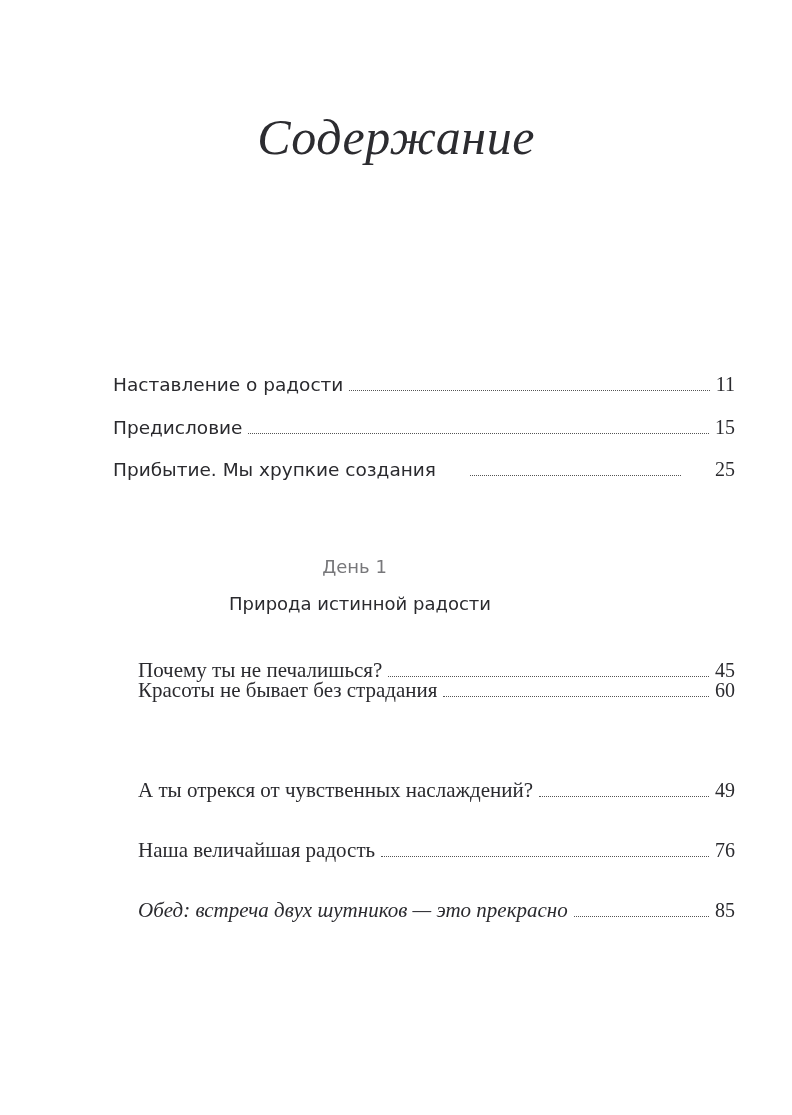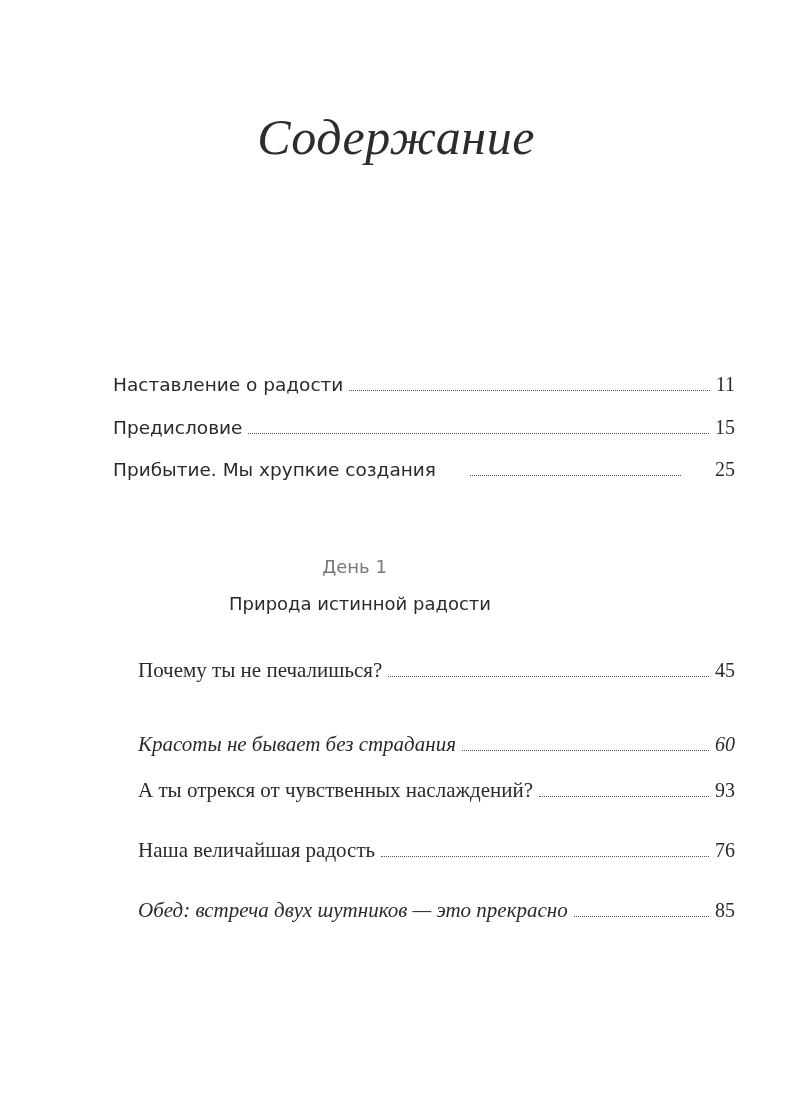--- a/index.html
+++ b/index.html
@@ -108,29 +108,29 @@
 </div>
 
 <div class="section-day">День 1</div>
 <div class="section-title">Природа истинной радости</div>
 
 <div class="toc-row toc-sub" style="top:658px;">
   <span class="toc-label">Почему ты не печалишься?</span>
   <span class="leader"></span>
   <span class="toc-page">45</span>
 </div>
-<div class="toc-row toc-sub" style="top:732px;font-style:italic;">
+<div class="toc-row toc-sub" style="top:678px;">
   <span class="toc-label">Красоты не бывает без страдания</span>
   <span class="leader"></span>
   <span class="toc-page">60</span>
 </div>
 <div class="toc-row toc-sub" style="top:778px;">
   <span class="toc-label">А ты отрекся от чувственных наслаждений?</span>
   <span class="leader"></span>
-  <span class="toc-page">93</span>
+  <span class="toc-page">49</span>
 </div>
 <div class="toc-row toc-sub" style="top:838px;">
   <span class="toc-label">Наша величайшая радость</span>
   <span class="leader"></span>
   <span class="toc-page">76</span>
 </div>
 <div class="toc-row toc-sub italic" style="top:898px;text-align:center;">
   <span class="toc-label">Обед: встреча двух шутников — это прекрасно</span>
   <span class="leader"></span>
   <span class="toc-page">85</span>

